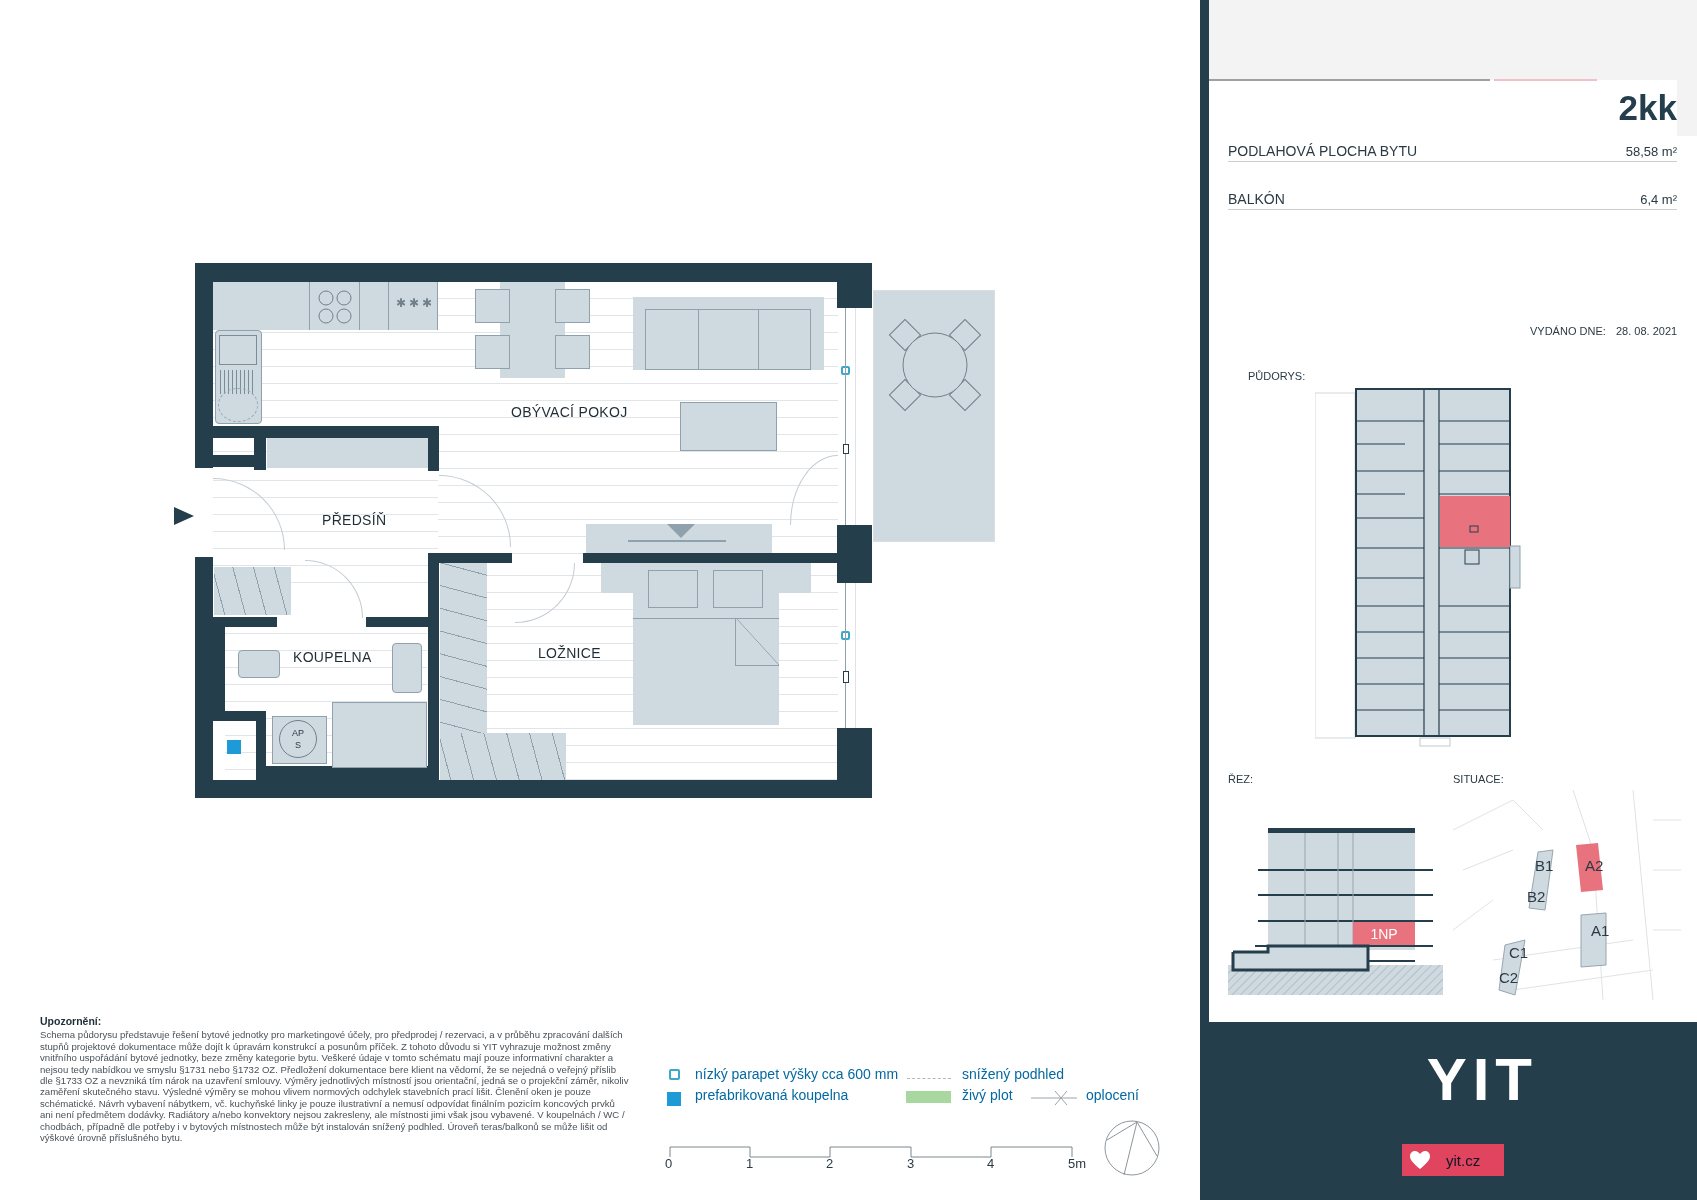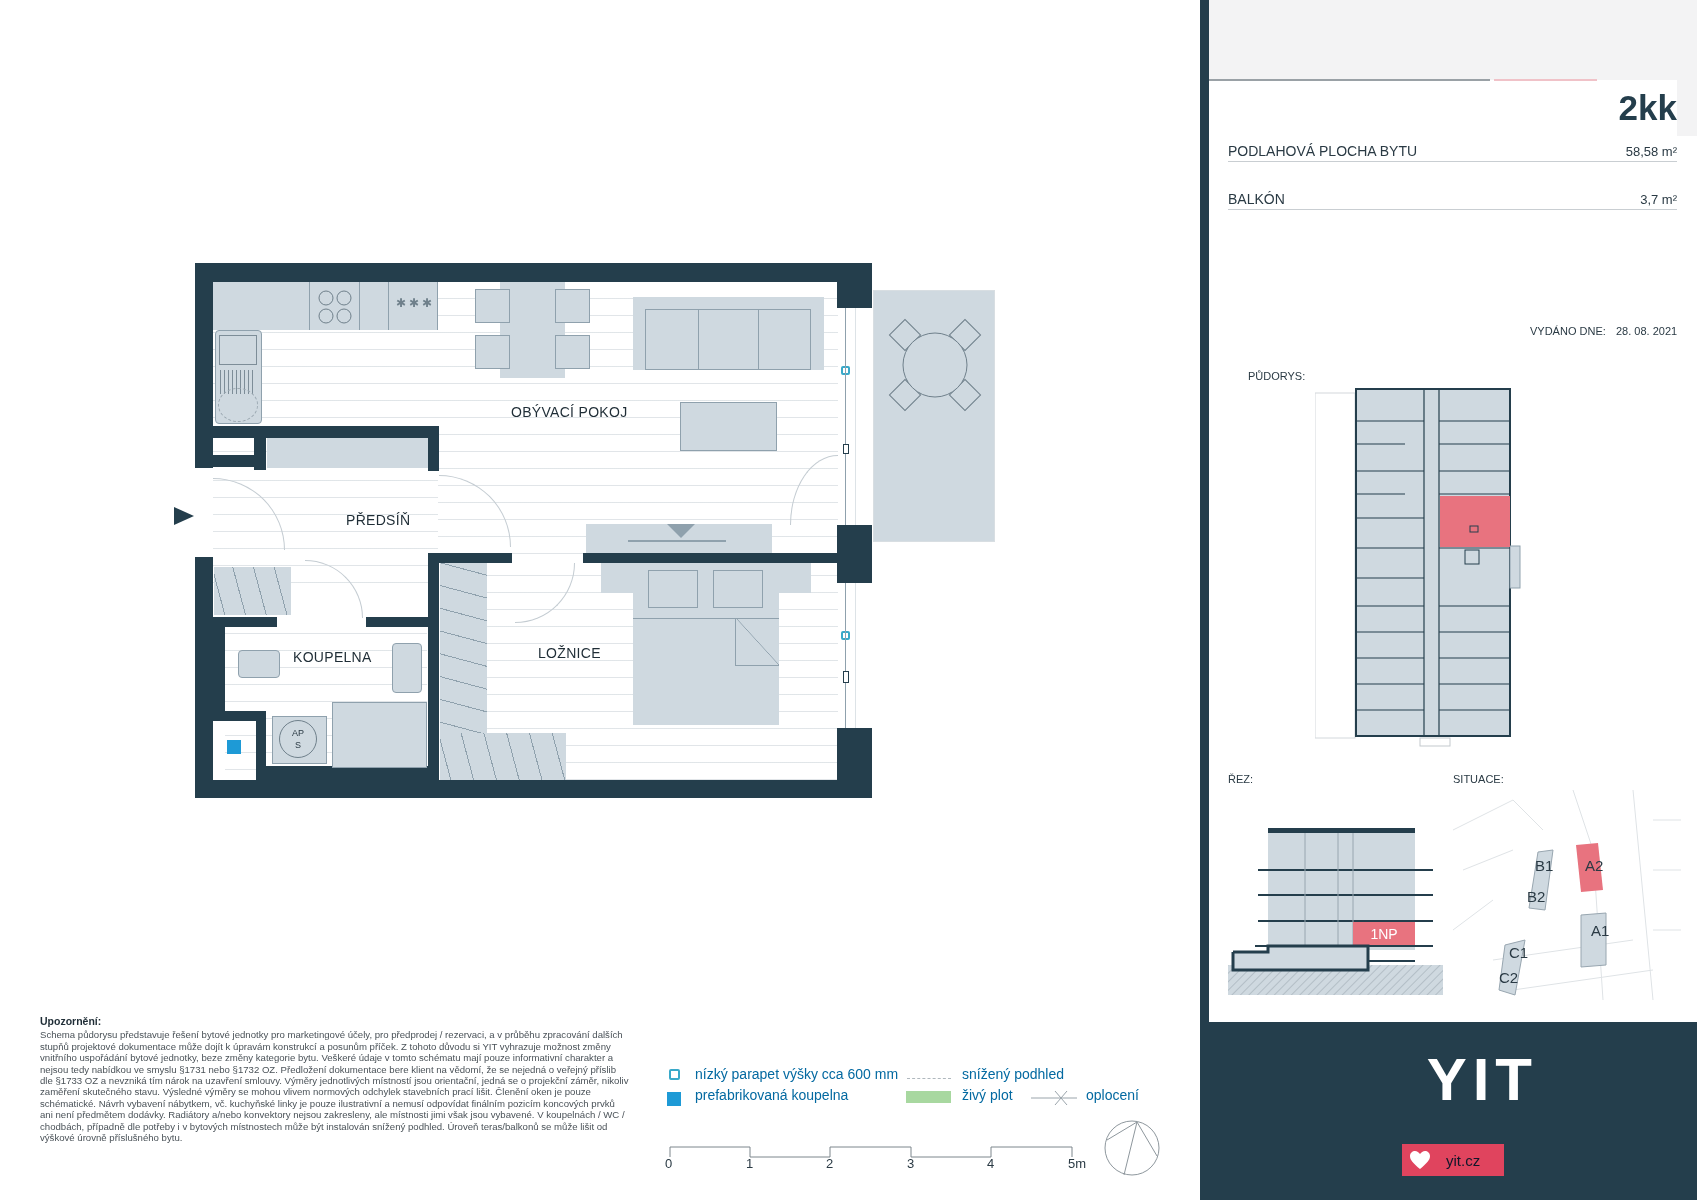--- a/index.html
+++ b/index.html
@@ -85,21 +85,21 @@
   <div class="furn-line" style="left:555px;top:335px;width:35px;height:34px;"></div>
 
   <div class="furn" style="left:633px;top:297px;width:191px;height:73px;"></div>
   <div class="furn-line" style="left:645px;top:309px;width:54px;height:61px;"></div>
   <div class="furn-line" style="left:698px;top:309px;width:61px;height:61px;"></div>
   <div class="furn-line" style="left:758px;top:309px;width:53px;height:61px;"></div>
 
   <div class="furn-line" style="left:680px;top:402px;width:97px;height:49px;"></div>
 
   <div class="room-label" style="left:511px;top:404px;">OBÝVACÍ POKOJ</div>
-  <div class="room-label" style="left:322px;top:512px;margin-left:24px;">PŘEDSÍŇ</div>
+  <div class="room-label" style="left:322px;top:512px;">PŘEDSÍŇ</div>
   <div class="room-label" style="left:293px;top:649px;">KOUPELNA</div>
   <div class="room-label" style="left:538px;top:645px;">LOŽNICE</div>
   <div class="room-label" style="left:897px;top:436px;">BALKÓN</div>
 
   <div class="furn" style="left:267px;top:438px;width:161px;height:30px;"></div>
 
   <div class="abs" style="left:174px;top:507px;width:0;height:0;border-top:9px solid transparent;border-bottom:9px solid transparent;border-left:20px solid #243e4c;"></div>
 
   <div class="door-arc" style="left:213px;top:478px;width:72px;height:72px;"></div>
   <div class="door-arc" style="left:439px;top:475px;width:72px;height:72px;"></div>
@@ -214,21 +214,21 @@
 <div class="abs" style="left:1494px;top:79px;width:103px;height:2px;background:#f0c2c8;"></div>
 <div class="panel-bar"></div>
 
 <div class="abs" style="right:20px;top:88px;font-size:35px;font-weight:bold;color:#243e4c;">2kk</div>
 
 <div class="row-label" style="top:143px;">PODLAHOVÁ PLOCHA BYTU</div>
 <div class="row-value" style="top:144px;">58,58 m²</div>
 <div class="row-line" style="top:161px;"></div>
 
 <div class="row-label" style="top:191px;">BALKÓN</div>
-<div class="row-value" style="top:192px;">3,7 m²</div>
+<div class="row-value" style="top:192px;">6,4 m²</div>
 <div class="row-line" style="top:209px;"></div>
 
 <div class="small-label" style="left:1530px;top:325px;">VYDÁNO DNE:</div>
 <div class="small-label" style="left:1616px;top:325px;">28. 08. 2021</div>
 
 <div class="small-label" style="left:1228px;top:370px;margin-left:20px;">PŮDORYS:</div>
 
 <div class="abs" style="left:1315px;top:388px;width:240px;height:360px;">
   <svg width="240" height="360">
     <g fill="none" stroke="#d3d8dc" stroke-width="1">

